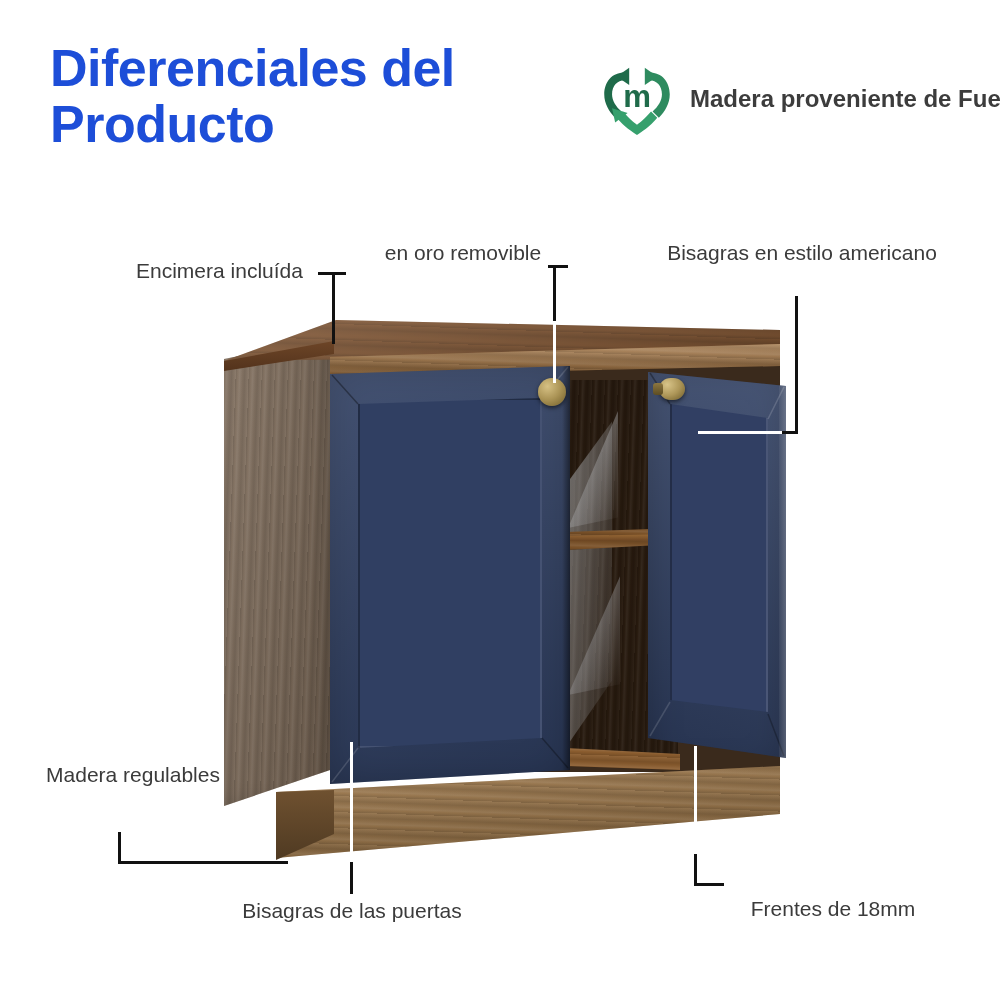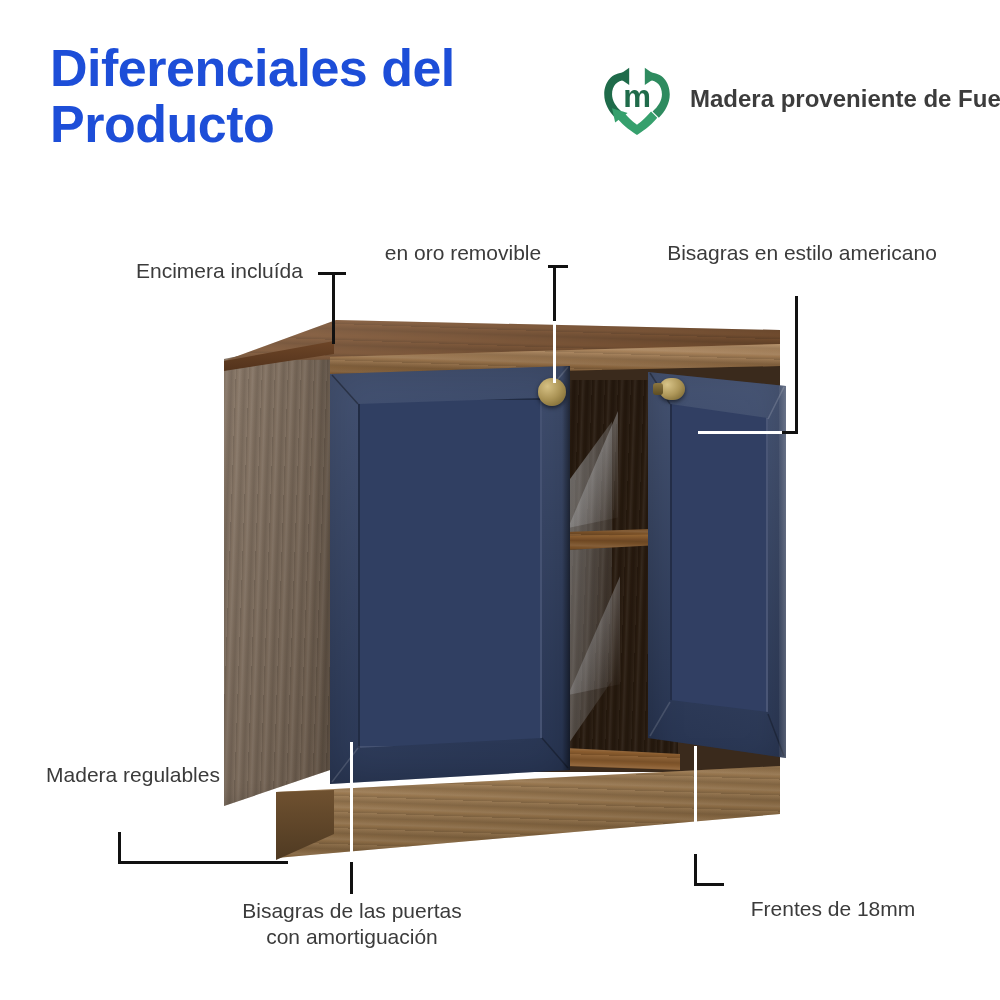--- a/index.html
+++ b/index.html
@@ -257,21 +257,20 @@
   <div class="lead h white" style="left:698px; top:431px; width:84px;"></div>
 
   <div class="callout c-center" style="left:38px; top:762px; width:190px;">
     <span class="ln">Madera regulables</span>
   </div>
   <div class="lead v" style="left:118px; top:832px; height:32px;"></div>
   <div class="lead h" style="left:118px; top:861px; width:170px;"></div>
 
   <div class="callout c-center" style="left:228px; top:898px; width:248px;">
     <span class="ln">Bisagras de las puertas</span>
-    <span class="ln">con amortiguación</span>
   </div>
   <div class="lead v" style="left:350px; top:860px; height:34px;"></div>
   <div class="lead v white" style="left:350px; top:742px; height:120px;"></div>
 
   <div class="callout c-center" style="left:718px; top:896px; width:230px;">
     <span class="ln">Frentes de 18mm</span>
   </div>
   <div class="lead v" style="left:694px; top:852px; height:34px;"></div>
   <div class="lead h" style="left:694px; top:883px; width:30px;"></div>
   <div class="lead v white" style="left:694px; top:746px; height:108px;"></div>

